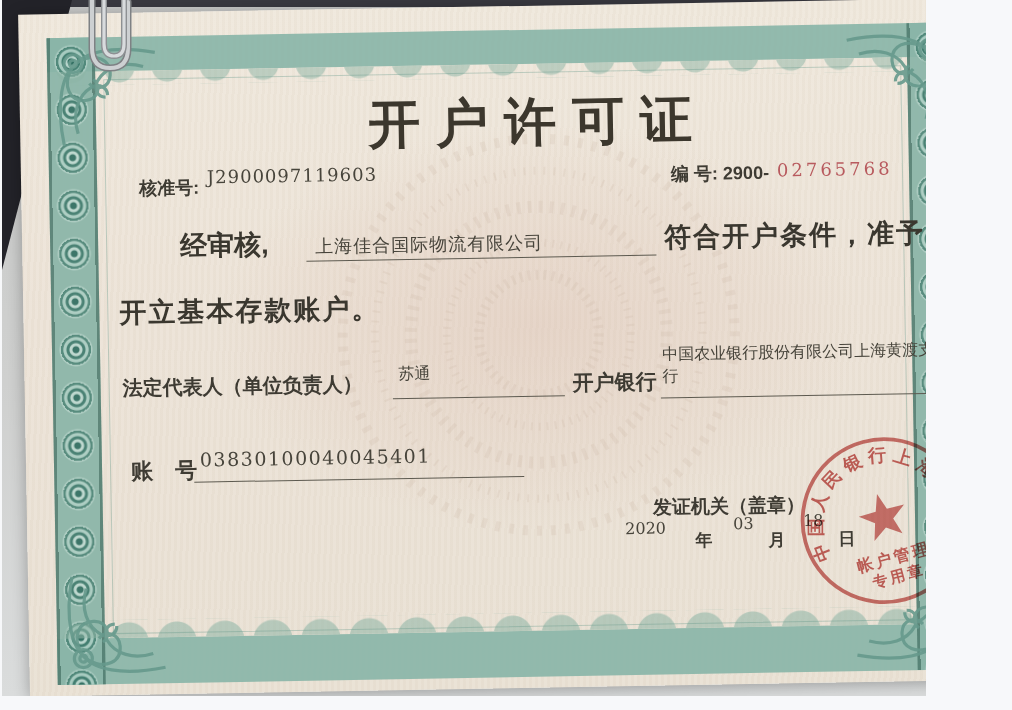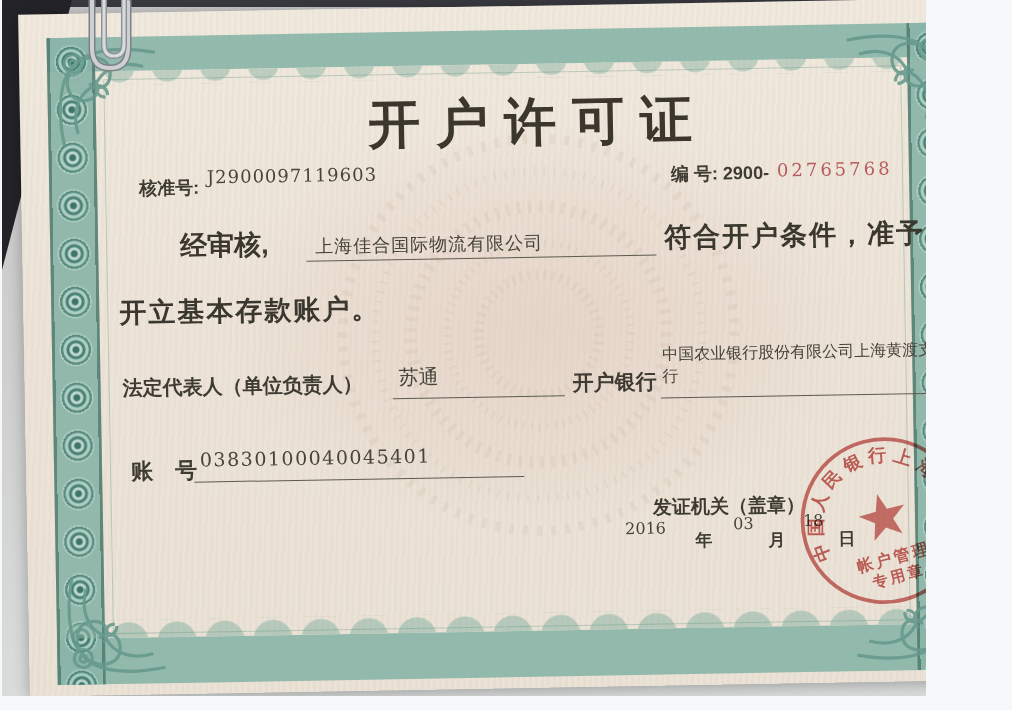--- a/index.html
+++ b/index.html
@@ -170,32 +170,32 @@
       <div class="abs val red" style="left:778px;top:164px;font-size:18px;letter-spacing:3px">02765768</div>
 
       <div class="abs big" style="left:180px;top:222px">经审核,</div>
       <div class="abs val" style="left:315px;top:231px;font-size:18px;letter-spacing:1px">上海佳合国际物流有限公司</div>
       <div class="uline" style="left:306px;top:257px;width:350px"></div>
       <div class="abs big" style="left:664px;top:222px;letter-spacing:2px">符合开户条件，准予</div>
 
       <div class="abs big" style="left:118px;top:288px;letter-spacing:2px">开立基本存款账户。</div>
 
       <div class="abs lbl" style="left:120px;top:368px;font-size:20px">法定代表人（单位负责人）</div>
-      <div class="abs val" style="left:396px;top:362px;font-size:20px">苏通</div>
+      <div class="abs val" style="left:396px;top:362px;font-size:16px">苏通</div>
       <div class="uline" style="left:390px;top:396px;width:172px"></div>
       <div class="abs lbl" style="left:570px;top:370px;font-size:21px">开户银行</div>
       <div class="abs val" style="left:660px;top:346px;font-size:16px;width:280px;white-space:normal;line-height:1.35">中国农业银行股份有限公司上海黄渡支行</div>
       <div class="uline" style="left:658px;top:400px;width:272px"></div>
 
       <div class="abs lbl" style="left:127px;top:450px;font-size:22px">账　号</div>
       <div class="abs val" style="left:196px;top:443px;font-size:19px;letter-spacing:1.5px">03830100040045401</div>
       <div class="uline" style="left:190px;top:476px;width:330px"></div>
 
       <div class="abs lbl" style="left:648px;top:497px;font-size:19px">发证机关（盖章）</div>
-      <div class="abs val" style="left:620px;top:521px;font-size:16px">2016</div>
+      <div class="abs val" style="left:620px;top:521px;font-size:16px">2020</div>
       <div class="abs lbl" style="left:690px;top:532px;font-size:17px">年</div>
       <div class="abs val" style="left:728px;top:518px;font-size:16px">03</div>
       <div class="abs lbl" style="left:763px;top:533px;font-size:17px">月</div>
       <div class="abs val" style="left:798px;top:516px;font-size:16px">18</div>
       <div class="abs lbl" style="left:833px;top:533px;font-size:17px">日</div>
 
       <div class="stamp">
         <svg viewBox="0 0 190 190" width="180" height="180">
           <defs>
             <path id="arcP" d="M 31 119 A 67 67 0 1 1 159 119" fill="none"></path>

